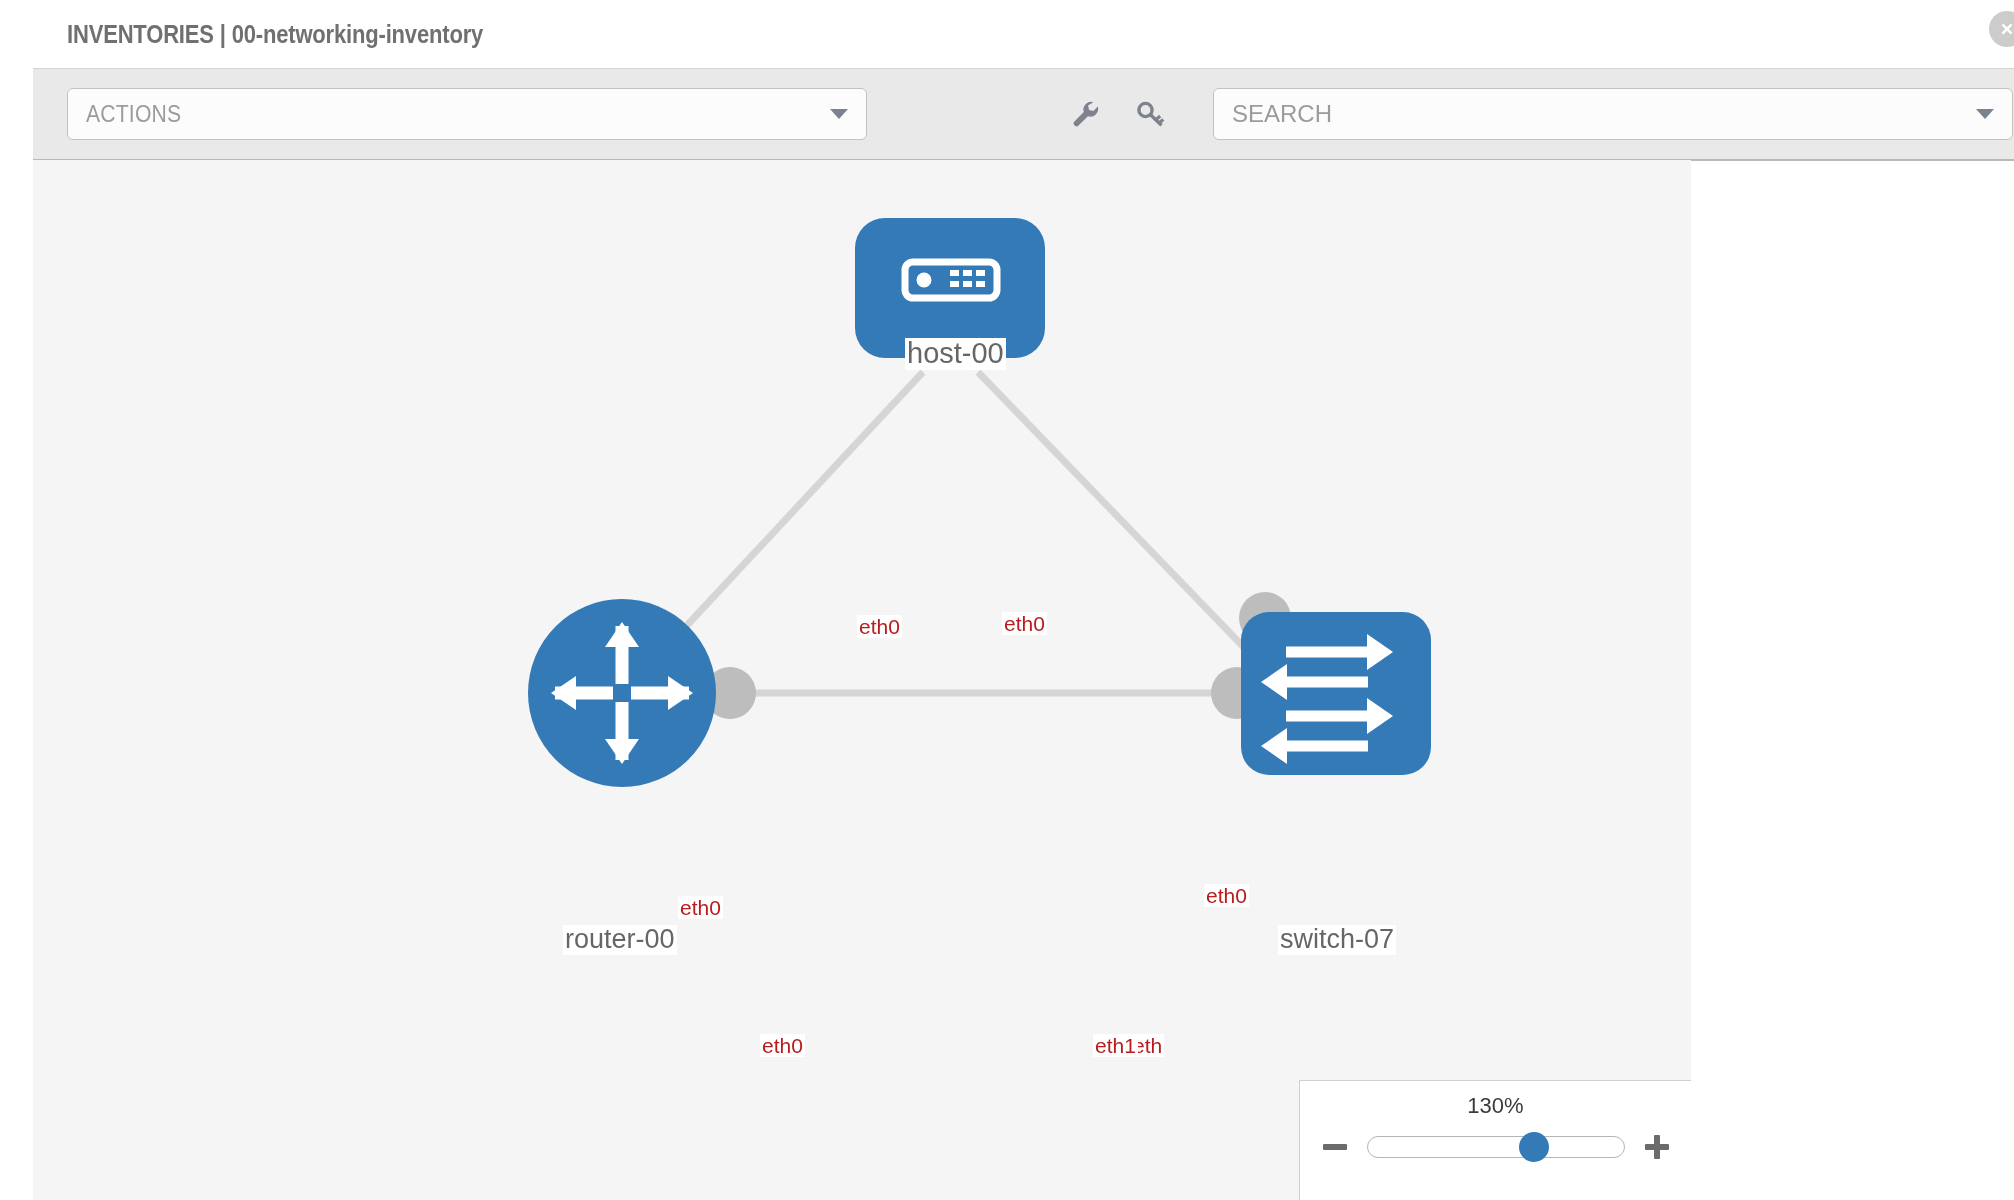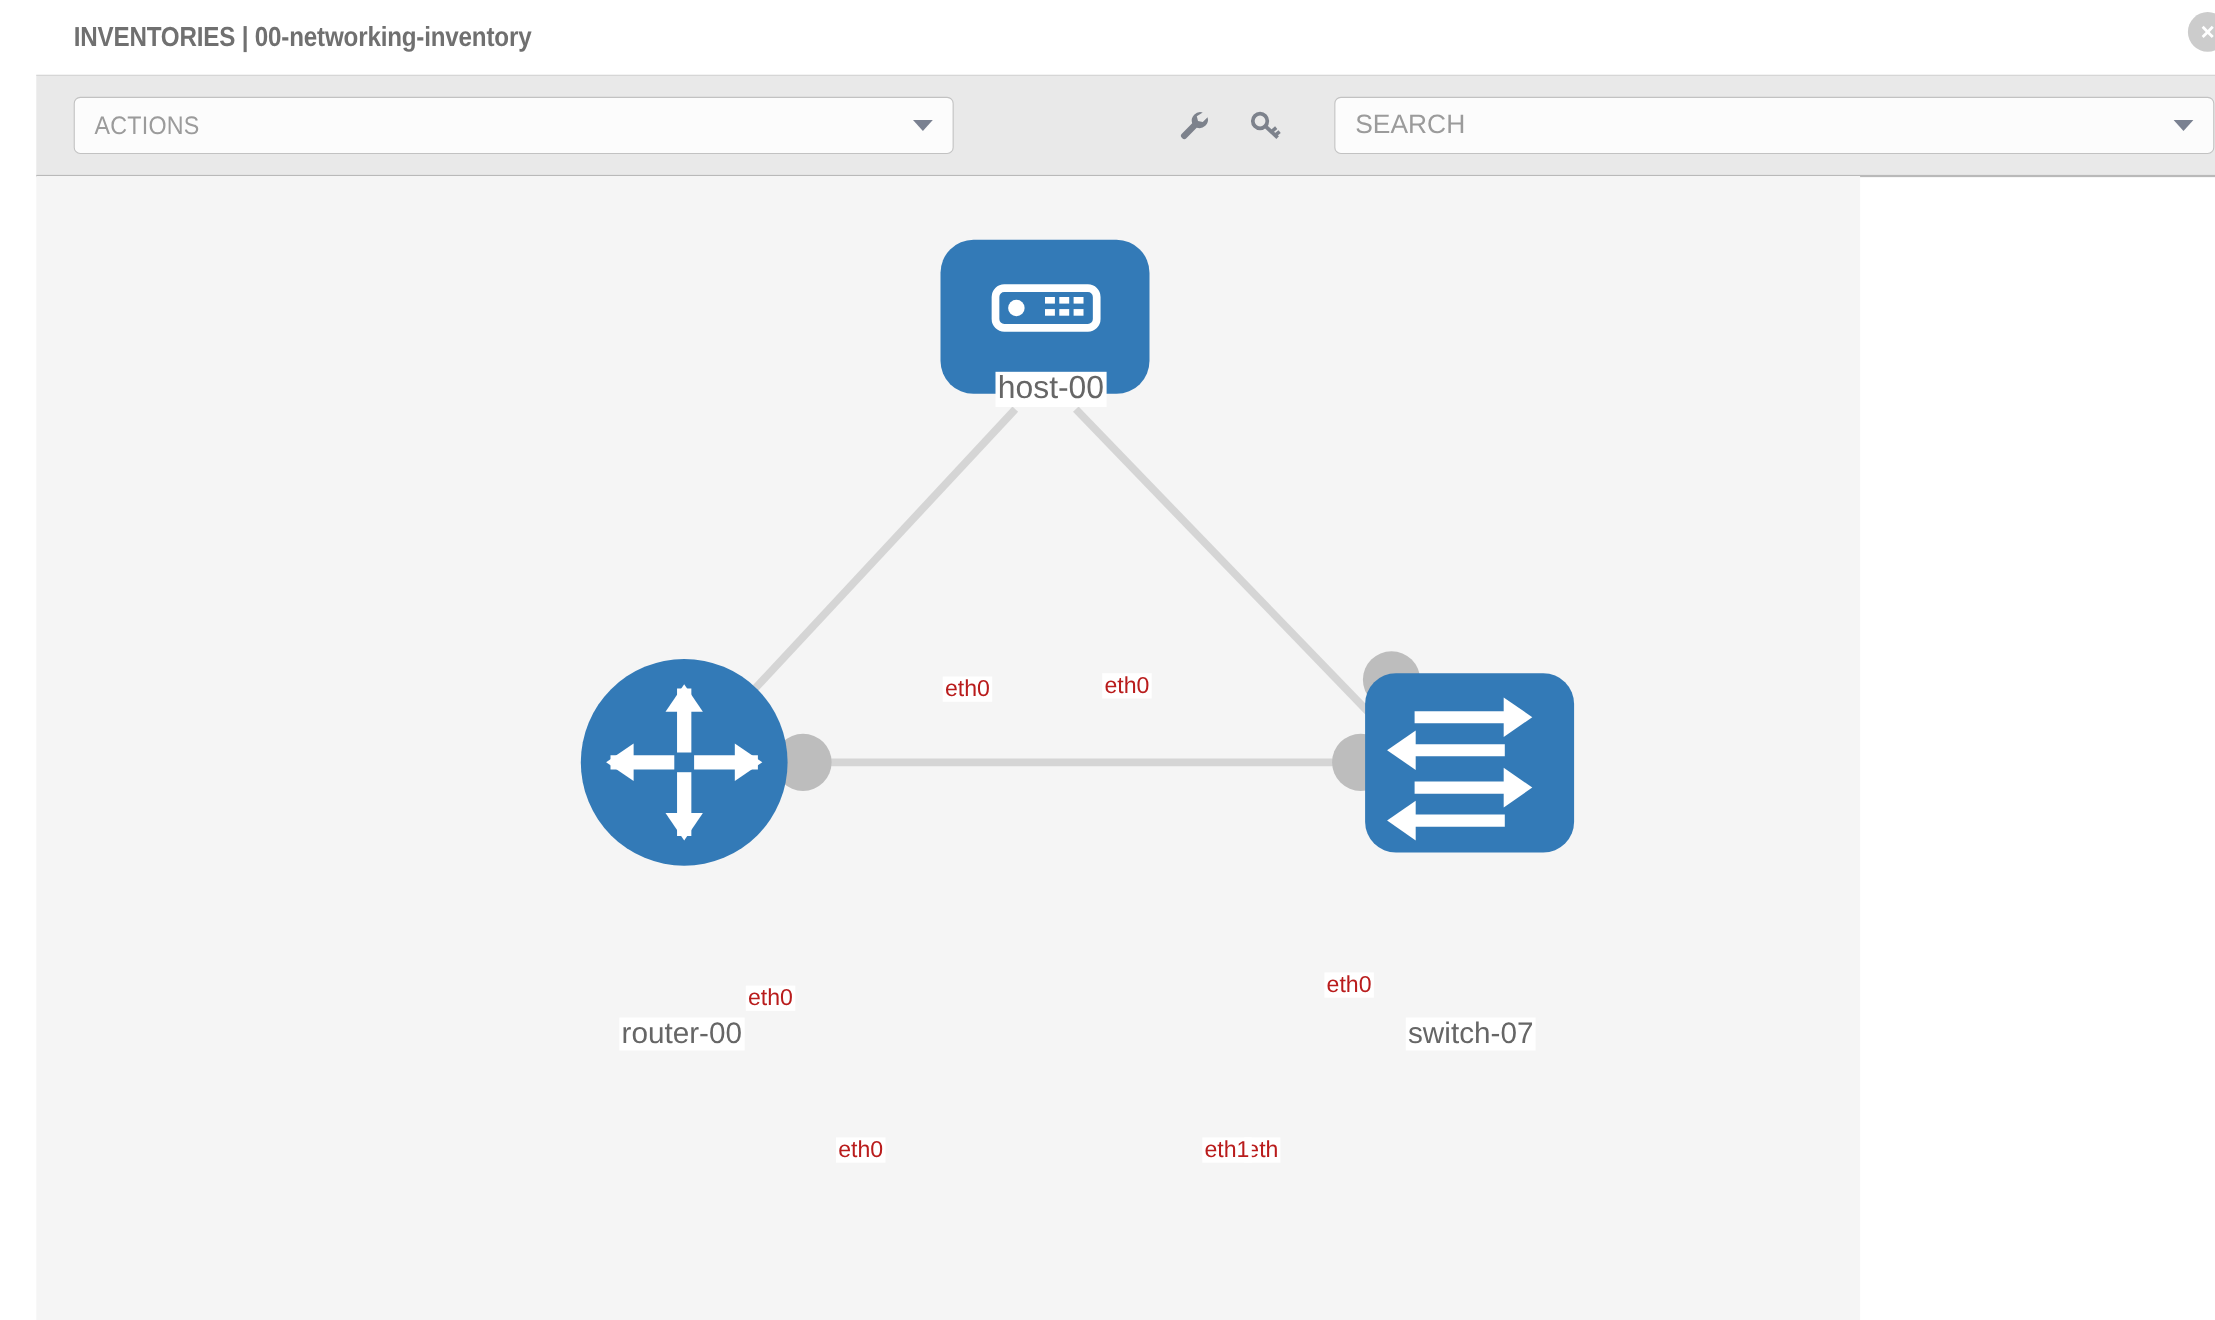--- a/index.html
+++ b/index.html
@@ -290,15 +290,25 @@
     <div class="node-label" style="left:1245px; top:765px;">switch-07</div>
 
     <div class="iface-label" style="left:824px; top:455px;">eth0</div>
     <div class="iface-label" style="left:969px; top:452px;">eth0</div>
     <div class="iface-label" style="left:645px; top:736px;">eth0</div>
     <div class="iface-label" style="left:1171px; top:724px;">eth0</div>
     <div class="iface-label" style="left:727px; top:874px;">eth0</div>
     <div class="iface-label" style="left:1098px; top:874px;">eth</div>
     <div class="iface-label" style="left:1060px; top:874px;">eth1</div>
 
+    <div class="zoom-panel">
+      <div class="zoom-pct">130%</div>
+      <div class="zoom-row">
+        <div class="zoom-minus"></div>
+        <div class="zoom-track">
+          <div class="zoom-handle" id="zoom-handle" style="left: 65%;"></div>
+        </div>
+        <div class="zoom-plus"></div>
+      </div>
+    </div>
 
   </div>
 </div>
 
 </body></html>

